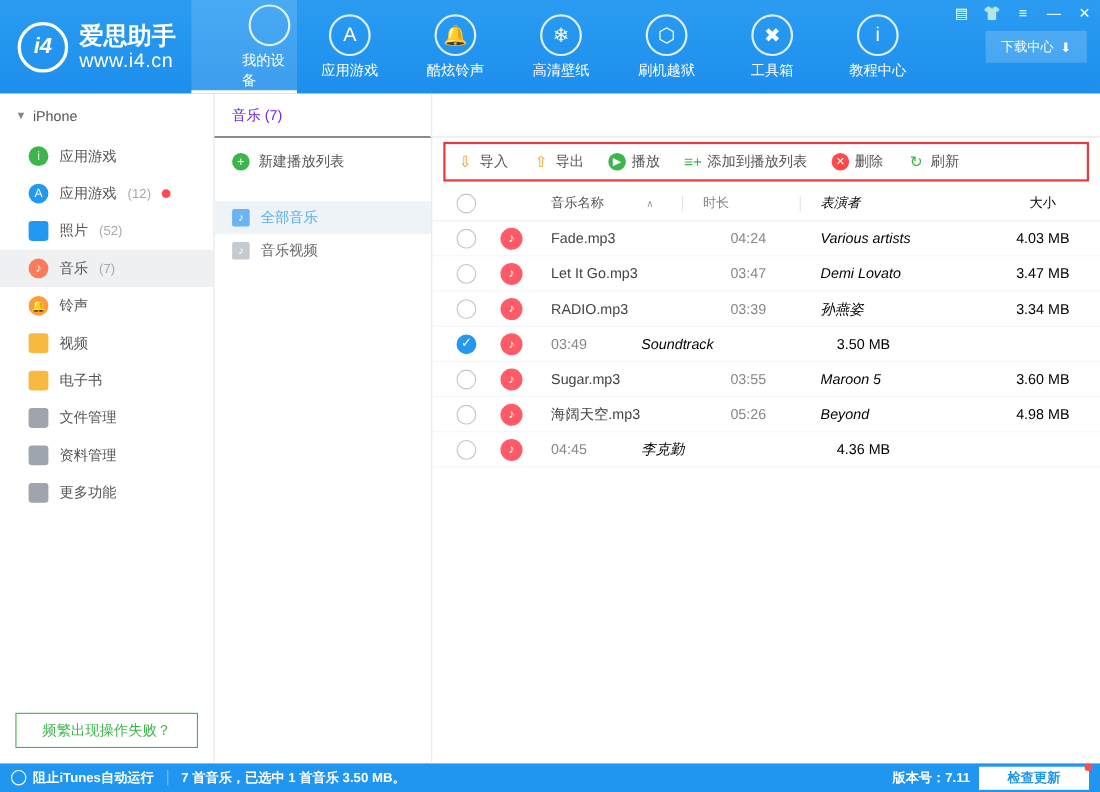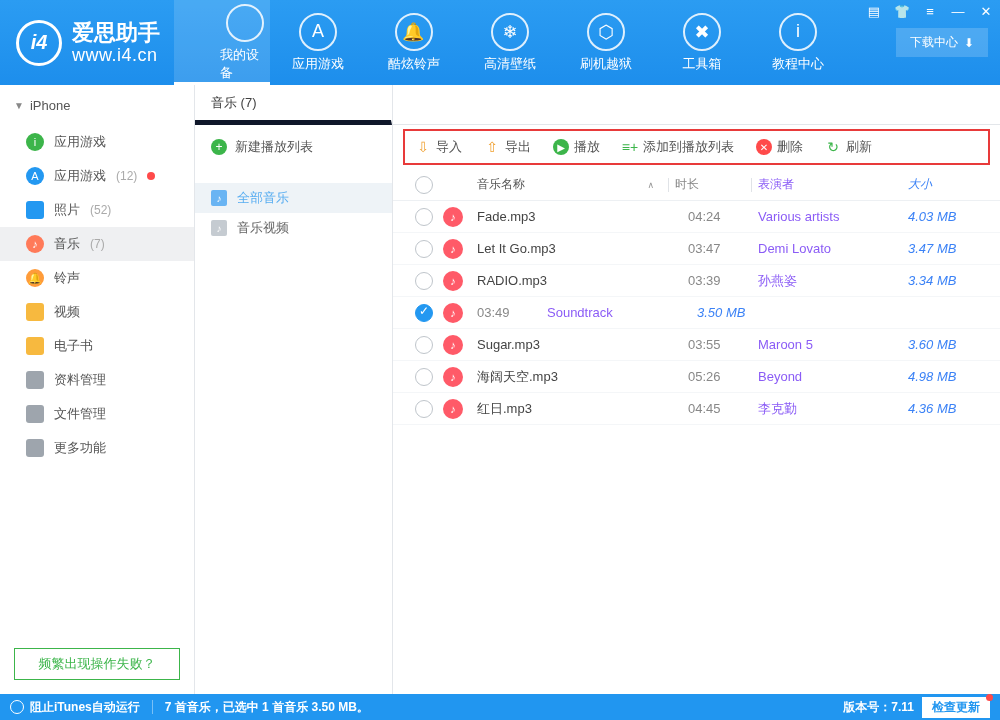--- a/index.html
+++ b/index.html
@@ -32,59 +32,59 @@
 .sb-item.active { background: #eff0f2; }
 .sb-ico { width: 18px; height: 18px; border-radius: 50%; display: inline-flex; align-items: center; justify-content: center; color: #fff; font-size: 11px; flex-shrink: 0; }
 .sb-count { color: #aaa; font-size: 12px; }
 .sb-dot { width: 8px; height: 8px; background: #ff4a4a; border-radius: 50%; }
 .sb-item .sq { width: 18px; height: 18px; border-radius: 3px; }
 .help-link { margin: 0 14px 14px; border: 1px solid #3cb54a; color: #3cb54a; height: 32px; display: flex; align-items: center; justify-content: center; font-size: 13px; }
 
 
 .midcol { width: 198px; border-right: 1px solid #e3e6ea; }
 .tab { height: 40px; display: flex; align-items: center; padding: 0 16px; color: #555; border-right: 1px solid transparent; }
-.tab.active { color: #404040; border-bottom: 5px solid #0f172a; }
+.tab.active { color: #6d28d9; border-bottom: 1px solid #0f172a; }
 .mid-action { height: 44px; display: flex; align-items: center; padding: 0 16px; gap: 8px; color: #555; }
 .plus-ico { width: 16px; height: 16px; border-radius: 50%; background: #3cb54a; color: #fff; display: inline-flex; align-items: center; justify-content: center; font-size: 12px; }
 .mid-cat { height: 30px; display: flex; align-items: center; padding: 0 16px; gap: 10px; color: #666; font-size: 13px; }
 .mid-cat.sel { background: #eef3f7; color: #58adf1; }
 .cat-ico { width: 16px; height: 16px; background: #bcc3c9; border-radius: 2px; display:inline-flex; align-items:center; justify-content:center; font-size:10px; color:#fff;}
 .mid-cat.sel .cat-ico { background: #69b4f3; }
 
 
 .main { flex: 1; display: flex; flex-direction: column; }
 .main-header { height: 40px; border-bottom: 1px solid #e3e6ea; }
 .toolbar-wrap { height: 44px; display: flex; align-items: center; padding: 0 10px; }
 .toolbar { flex:1; border: 2px solid #e83a3a; height: 36px; display: flex; align-items: center; padding: 0 10px; gap: 22px; }
 .tb-btn { display: flex; align-items: center; gap: 5px; color: #555; font-size: 13px; }
 .tb-ico { width: 16px; height: 16px; display:inline-flex; align-items:center; justify-content:center; border-radius:50%; font-size:10px; color:#fff; }
 
-.thead, .trow { display: flex; align-items: center; height: 32px; padding: 0 12px; }
+.thead, .trow { display: flex; align-items: center; height: 32px; padding: 0 12px; gap: 12px; }
 .thead { border-bottom: 1px solid #edf0f3; color: #555; font-size: 12px; }
 .col-chk { width: 38px; display:flex; justify-content:center; }
 .col-ico { width: 34px; }
 .col-name { flex: 1; }
 .col-dur { width: 70px; color:#888; }
-.col-artist { width: 150px; color:#8b5cf6; }
-.col-size { width: 80px; text-align: left; color:#3b82f6;font-style:italic; }
+.col-artist { width: 150px; color:#000000;font-style:italic; }
+.col-size { width: 80px; text-align: center; color:#000000; }
 .thead .sep { width:1px; height:14px; background:#e0e3e7; margin:0 6px; }
 .thead .sort { font-size:9px; color:#999; margin-left:auto; padding-right:8px;}
 .radio-c { width:18px; height:18px; border:1px solid #bfc5cb; border-radius:50%; display:inline-block; }
 .radio-c.on { background:#2398f1; border-color:#2398f1; position:relative; }
 .radio-c.on::after { content:"✓"; color:#fff; position:absolute; left:3px; top:-1px; font-size:12px;}
 .mus-ico { width:20px; height:20px; border-radius:50%; background:#ff5a68; color:#fff; display:inline-flex; align-items:center; justify-content:center; font-size:11px;}
 .trow { border-bottom: 1px solid #f4f6f8; color:#666; font-size:13px; }
 .trow .col-name { color:#444; }
 
 
 .footer { height: 26px; background: #2196f0; color: #fff; display: flex; align-items: center; padding: 0 10px; font-size: 12px; font-weight: bold; }
 .ft-circle { width:14px; height:14px; border:1.5px solid #fff; border-radius:50%; margin-right:6px; }
 .ft-divider { width:1px; height:14px; background:rgba(255,255,255,.4); margin:0 12px; }
 .footer .spacer { flex:1; }
-.upd-btn { background:#fff; color:#2196f0; padding:2px 10px; margin-left:8px; position:relative;}
+.upd-btn { background:#fff; color:#2196f0; padding:2px 26px; margin-left:8px; position:relative;}
 .upd-btn::after { content:""; width:7px; height:7px; background:#ff4a4a; border-radius:50%; position:absolute; top:-3px; right:-3px; }
 </style>
 </head>
 <body>
 
 <div class="header">
   <div class="logo-block">
     <div class="logo-circle">i4</div>
     <div class="logo-text">
       <div class="cn">爱思助手</div>
@@ -169,25 +169,25 @@
         <div class="sb-item">
           <span class="sq" style="background:#f7b93f"></span>
           <span>视频</span>
         </div>
         <div class="sb-item">
           <span class="sq" style="background:#f7b93f"></span>
           <span>电子书</span>
         </div>
         <div class="sb-item">
           <span class="sq" style="background:#9ea5ad"></span>
+          <span>文件管理</span>
+        </div>
+        <div class="sb-item">
+          <span class="sq" style="background:#9ea5ad"></span>
           <span>资料管理</span>
-        </div>
-        <div class="sb-item">
-          <span class="sq" style="background:#9ea5ad"></span>
-          <span>文件管理</span>
         </div>
         <div class="sb-item">
           <span class="sq" style="background:#9ea5ad"></span>
           <span>更多功能</span>
         </div>
       </div>
     <div class="help-link">频繁出现操作失败？</div>
   </div>
 
   <div class="midcol">
@@ -310,21 +310,20 @@
           <div class="col-name">海阔天空.mp3</div>
           <div class="col-dur">05:26</div>
           <div class="col-artist">Beyond</div>
           <div class="col-size">4.98 MB</div>
         </div>
         <div class="trow">
           <div class="col-chk">
             <span class="radio-c"></span>
           </div>
           <div class="col-ico"><span class="mus-ico">♪</span></div>
-          <div class="col-name">红日.mp3</div>
           <div class="col-dur">04:45</div>
           <div class="col-artist">李克勤</div>
           <div class="col-size">4.36 MB</div>
         </div>
       </div>
   </div>
 </div>
 
 <div class="footer">
   <span class="ft-circle"></span>

